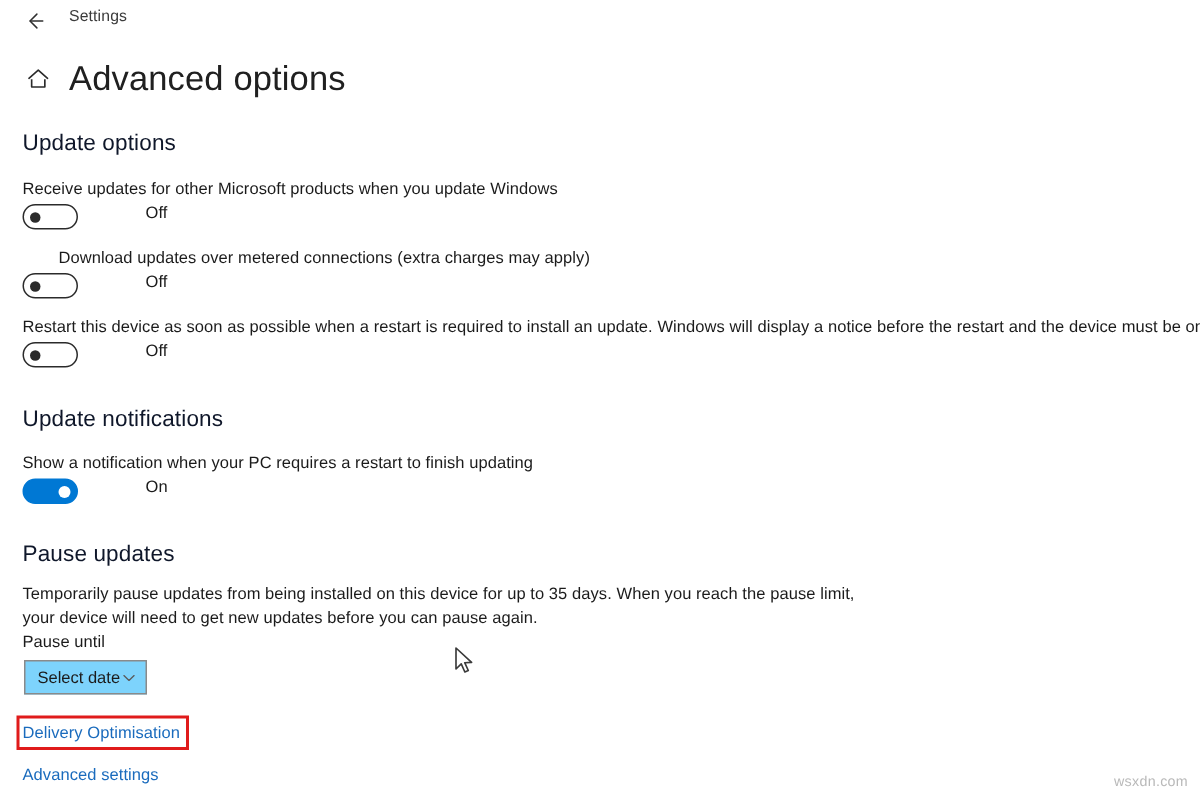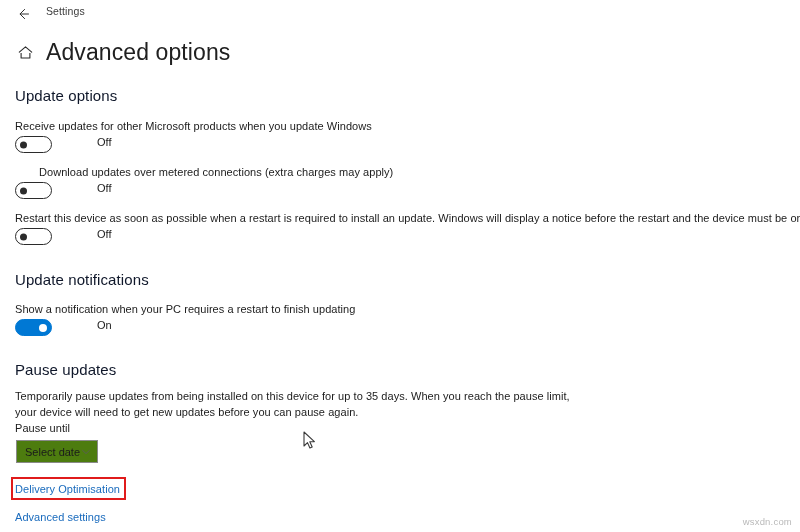--- a/index.html
+++ b/index.html
@@ -158,21 +158,21 @@
     white-space: nowrap;
   }
 
   
   .dropdown {
     position: absolute;
     left: 16px;
     width: 82px;
     height: 23px;
     border: 1px solid #8a8a8a;
-    background: #4d7c0f;
+    background: #7dd3fc;
     box-sizing: border-box;
     display: flex;
     align-items: center;
     padding: 0 6px 0 8px;
     justify-content: space-between;
   }
   .dropdown-value {
     font-size: 11px;
     color: #1b1b1b;
     white-space: nowrap;

